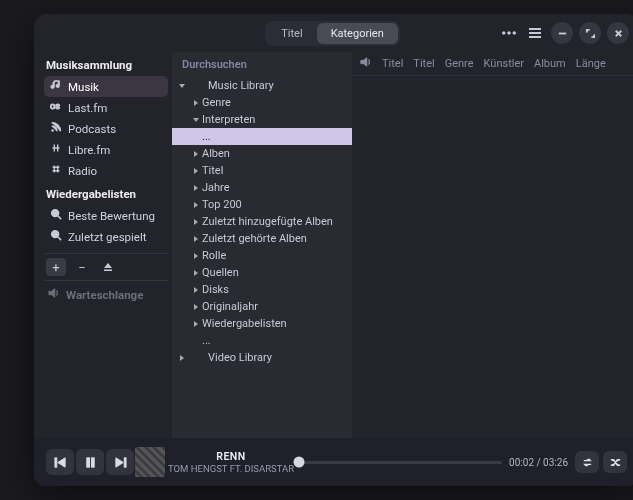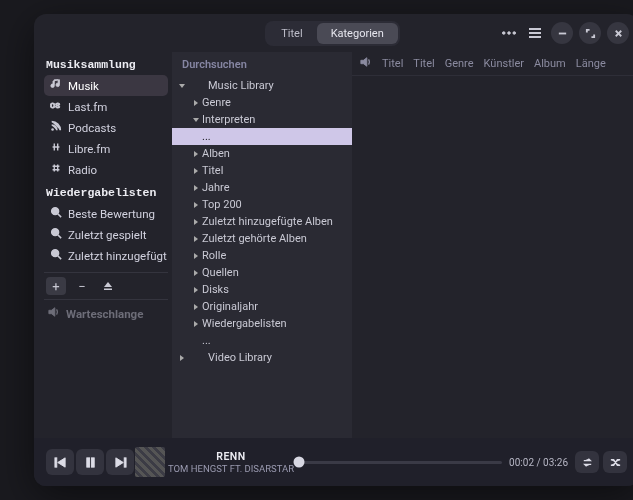--- a/index.html
+++ b/index.html
@@ -31,21 +31,21 @@
   .tb-dots svg, .tb-lines svg { stroke:#c9c9d4; fill:#c9c9d4; }
 
   
   .body { flex: 1; display: flex; min-height: 0; }
 
   
   .sidebar {
     width: 138px; padding: 0 4px 0 10px; font-size: 11.5px; color: #d2d2df;
     display: flex; flex-direction: column;
   }
-  .sb-head { font-weight: 700; color: #ececf2; margin: 6px 0 4px 2px; font-size: 11.5px; font-family: Liberation Mono, monospace; }
+  .sb-head { font-weight: 700; color: #ececf2; margin: 6px 0 4px 2px; font-size: 11.5px; }
   .sb-item {
     display: flex; align-items: center; gap: 6px; padding: 3px 6px;
     border-radius: 5px; cursor: pointer; white-space: nowrap; overflow: hidden;
   }
   .sb-item.selected { background: #3b3742; color: #fff; }
   .sb-item svg { width: 12px; height: 12px; flex: none; stroke:#c9c9d4; fill:#c9c9d4; }
   .sb-toolbar {
     margin-top: 6px; display: flex; gap: 6px; align-items: center;
     padding: 4px 2px; border-top: 1px solid #34343e; border-bottom: 1px solid #34343e;
   }
@@ -204,27 +204,20 @@
               </svg></span>
             <span>Beste Bewertung</span>
           </div>
           <div class="sb-item">
             <span><svg viewBox="0 0 14 14" fill="none" stroke-width="1.8">
                 <circle cx="6" cy="6" r="4"></circle>
                 <line x1="9" y1="9" x2="13" y2="13"></line>
               </svg></span>
             <span>Zuletzt gespielt</span>
           </div>
-          <div class="sb-item">
-            <span><svg viewBox="0 0 14 14" fill="none" stroke-width="1.8">
-                <circle cx="6" cy="6" r="4"></circle>
-                <line x1="9" y1="9" x2="13" y2="13"></line>
-              </svg></span>
-            <span>Zuletzt hinzugefügt</span>
-          </div>
         </div>
 
       <div class="sb-toolbar">
         <div class="sb-tbtn plus">+</div>
         <div class="sb-tbtn">−</div>
         <div class="sb-tbtn">
           <svg viewBox="0 0 12 12" width="12" height="12" fill="#c9c9d4">
               <polygon points="6,2 10,7 2,7"></polygon>
               <rect x="2" y="8.5" width="8" height="1.5"></rect>
             </svg>

